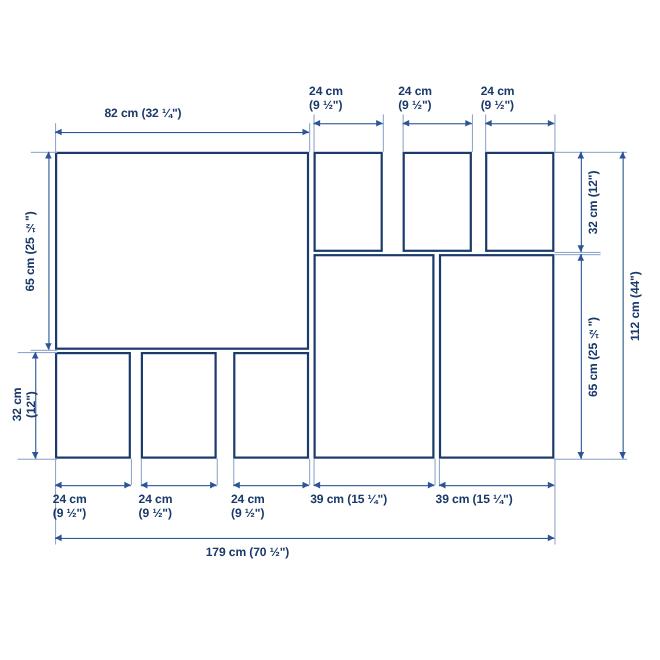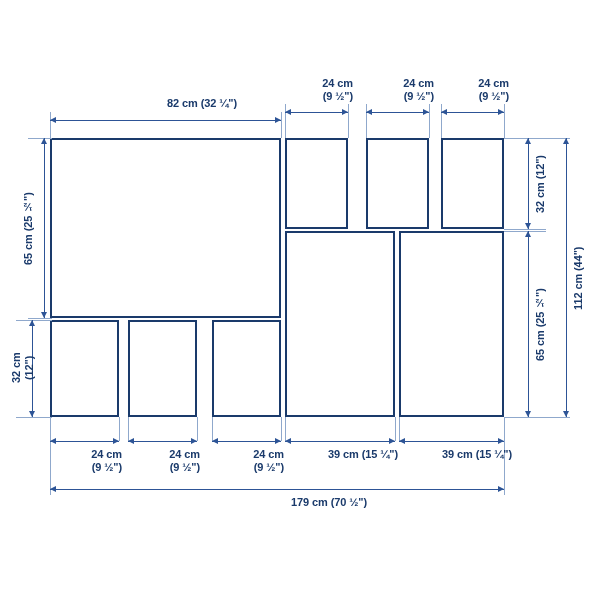--- a/index.html
+++ b/index.html
@@ -17,21 +17,21 @@
     background:#ffffff;
     box-sizing:border-box;
   }
 
   .lbl{
     position:absolute;
     font-size:11px;
     font-weight:bold;
     line-height:13px;
     color:#1a3a6b;
-    text-align:right;
+    text-align:left;
     white-space:pre-line;
     letter-spacing:-0.1px;
   }
   .lbl.vert{
     writing-mode:vertical-rl;
     transform:rotate(180deg);
     text-align:center;
     white-space:pre-line;
   }
 

